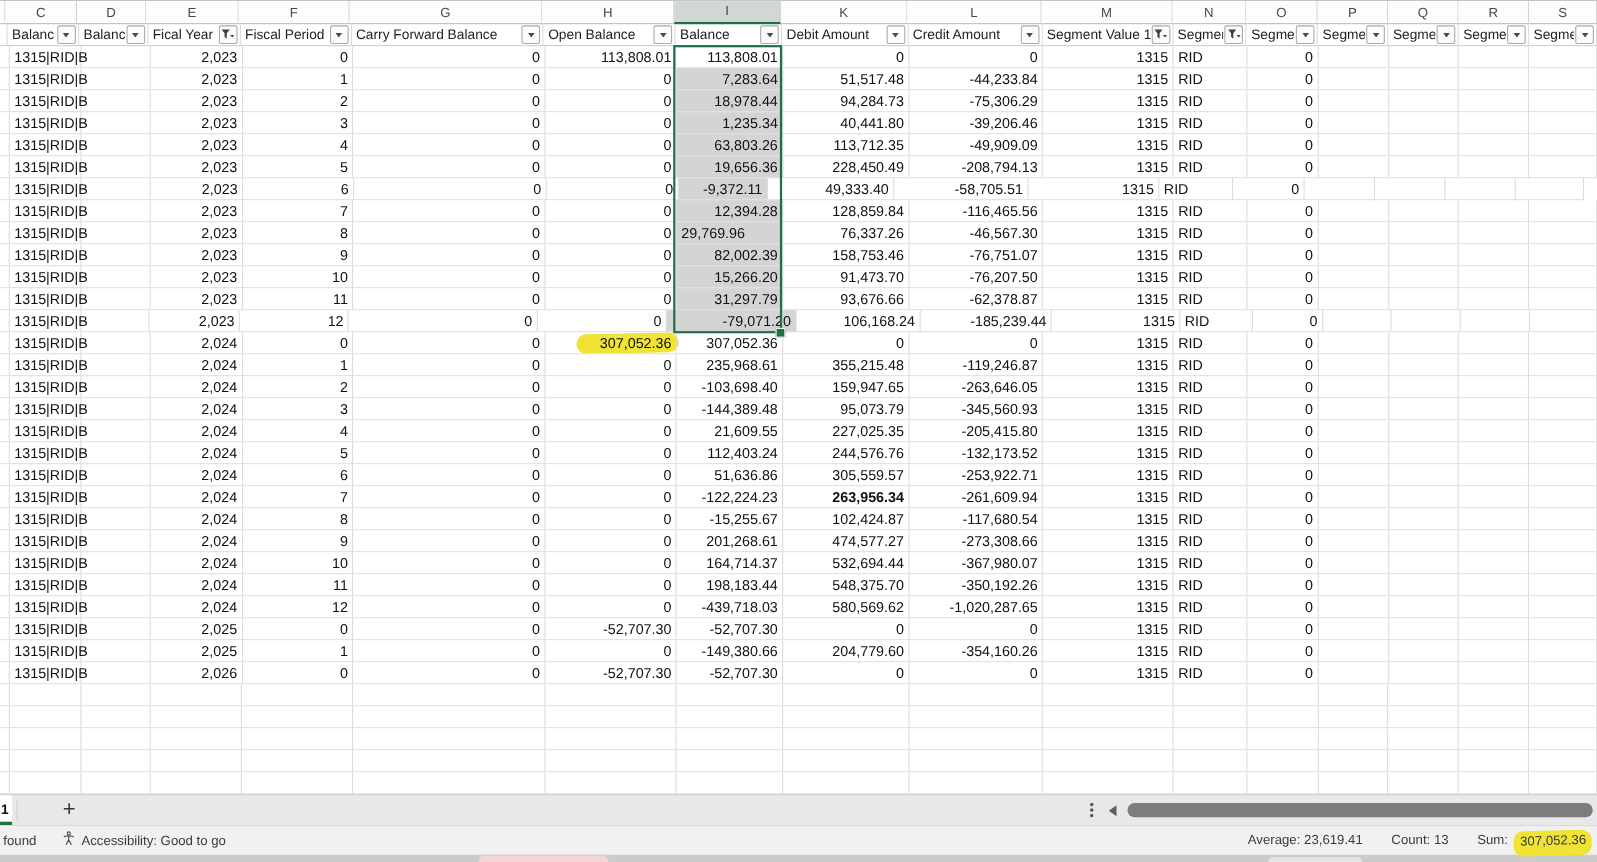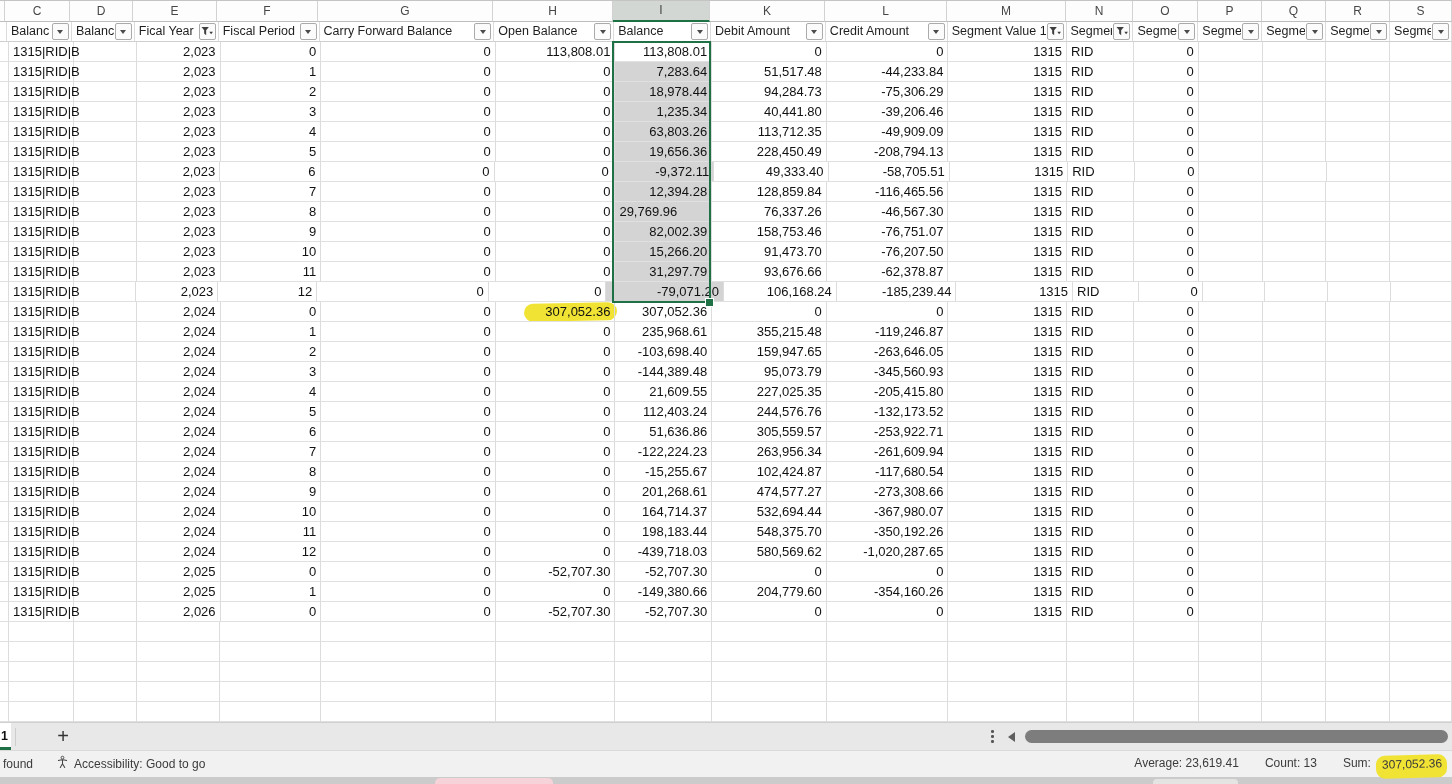--- a/index.html
+++ b/index.html
@@ -311,21 +311,21 @@
           <div class="cell" style="width: 62px; text-align: right;"></div>
         </div>
         <div class="row">
           <div class="cell" style="width: 5px;"></div>
           <div class="cell ovf" style="width: 65px; text-align: left;">1315|RID|B</div>
           <div class="cell" style="width: 63px; text-align: left;"></div>
           <div class="cell" style="width: 84px; text-align: right;">2,023</div>
           <div class="cell" style="width: 101px; text-align: right;">6</div>
           <div class="cell" style="width: 175px; text-align: right;">0</div>
           <div class="cell" style="width: 120px; text-align: right;">0</div>
-          <div class="cell sel-cell" style="width: 101px; text-align: right;">-9,372.11</div>
+          <div class="cell sel-cell" style="width: 81px; text-align: right;">-9,372.11</div>
           <div class="cell" style="width: 115px; text-align: right;">49,333.40</div>
           <div class="cell" style="width: 122px; text-align: right;">-58,705.51</div>
           <div class="cell" style="width: 119px; text-align: right;">1315</div>
           <div class="cell" style="width: 67px; text-align: left;">RID</div>
           <div class="cell" style="width: 65px; text-align: right;">0</div>
           <div class="cell" style="width: 64px; text-align: right;"></div>
           <div class="cell" style="width: 64px; text-align: right;"></div>
           <div class="cell" style="width: 64px; text-align: right;"></div>
           <div class="cell" style="width: 62px; text-align: right;"></div>
         </div>
@@ -578,21 +578,21 @@
         </div>
         <div class="row">
           <div class="cell" style="width: 5px;"></div>
           <div class="cell ovf" style="width: 65px; text-align: left;">1315|RID|B</div>
           <div class="cell" style="width: 63px; text-align: left;"></div>
           <div class="cell" style="width: 84px; text-align: right;">2,024</div>
           <div class="cell" style="width: 101px; text-align: right;">7</div>
           <div class="cell" style="width: 175px; text-align: right;">0</div>
           <div class="cell" style="width: 120px; text-align: right;">0</div>
           <div class="cell" style="width: 97px; text-align: right;">-122,224.23</div>
-          <div class="cell" style="width: 115px; text-align: right;">263,956.34</div>
+          <div class="cell" style="width: 115px; text-align: right; font-weight: bold;">263,956.34</div>
           <div class="cell" style="width: 122px; text-align: right;">-261,609.94</div>
           <div class="cell" style="width: 119px; text-align: right;">1315</div>
           <div class="cell" style="width: 67px; text-align: left;">RID</div>
           <div class="cell" style="width: 65px; text-align: right;">0</div>
           <div class="cell" style="width: 64px; text-align: right;"></div>
           <div class="cell" style="width: 64px; text-align: right;"></div>
           <div class="cell" style="width: 64px; text-align: right;"></div>
           <div class="cell" style="width: 62px; text-align: right;"></div>
         </div>
         <div class="row">

